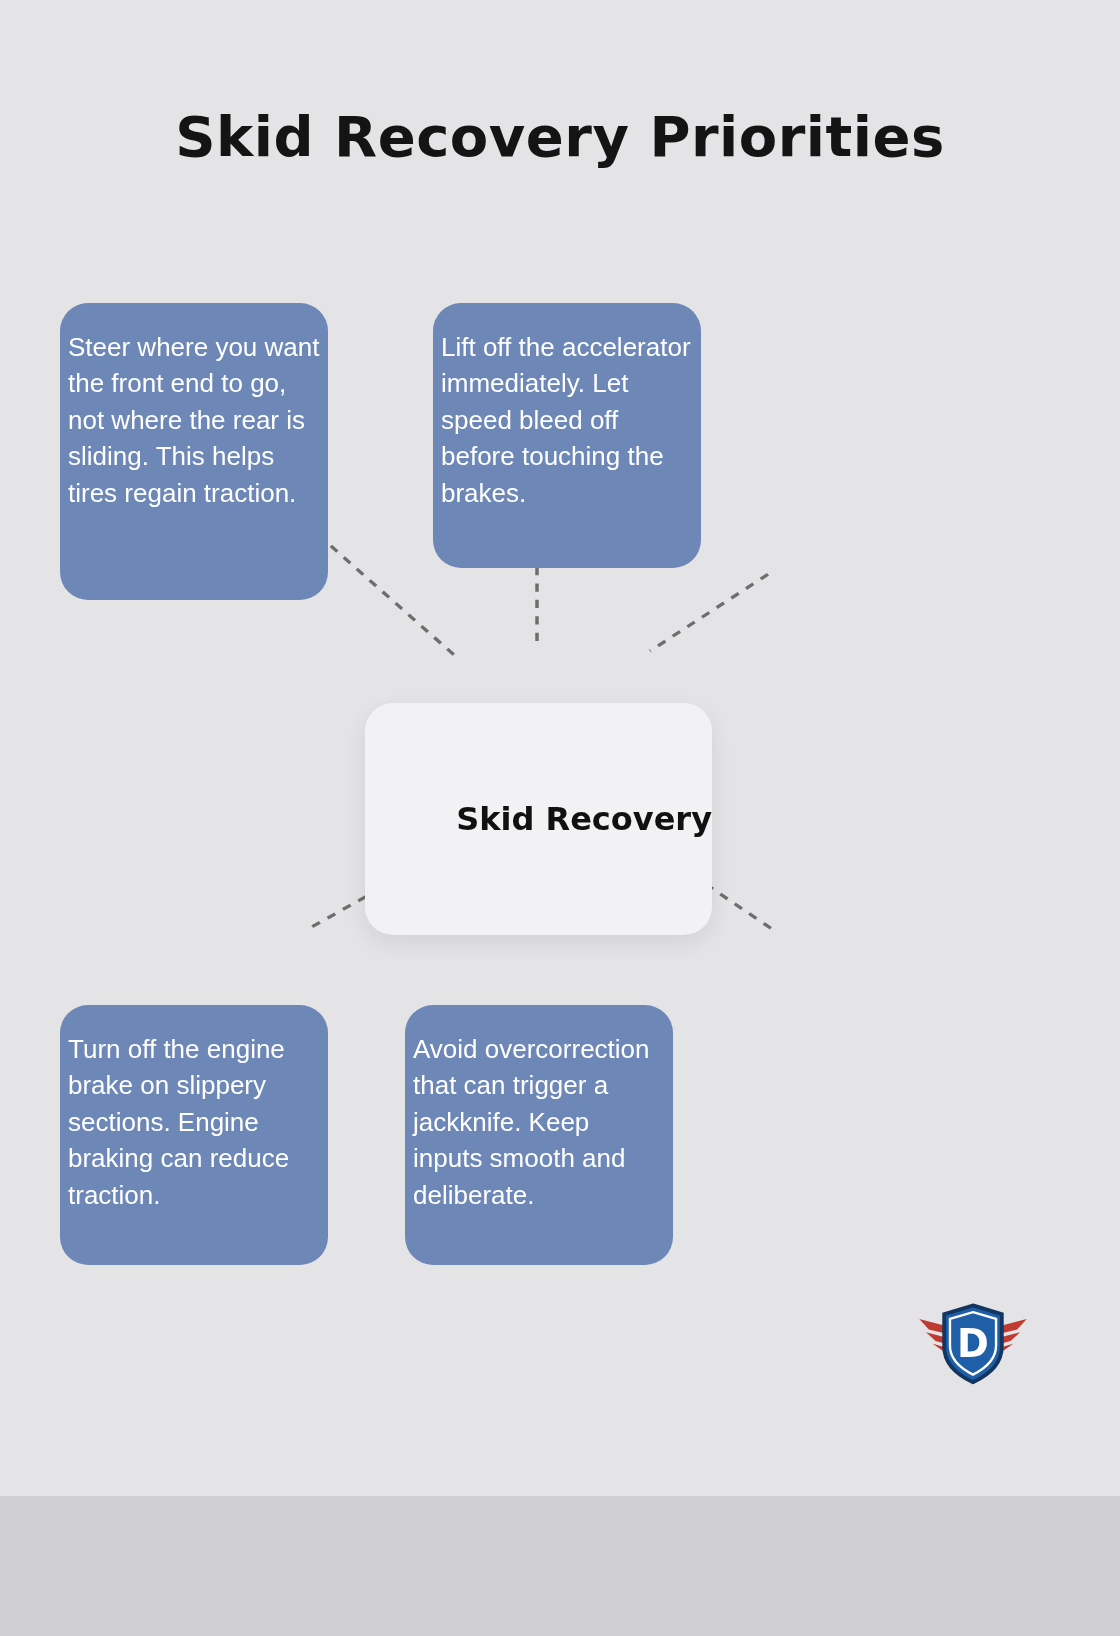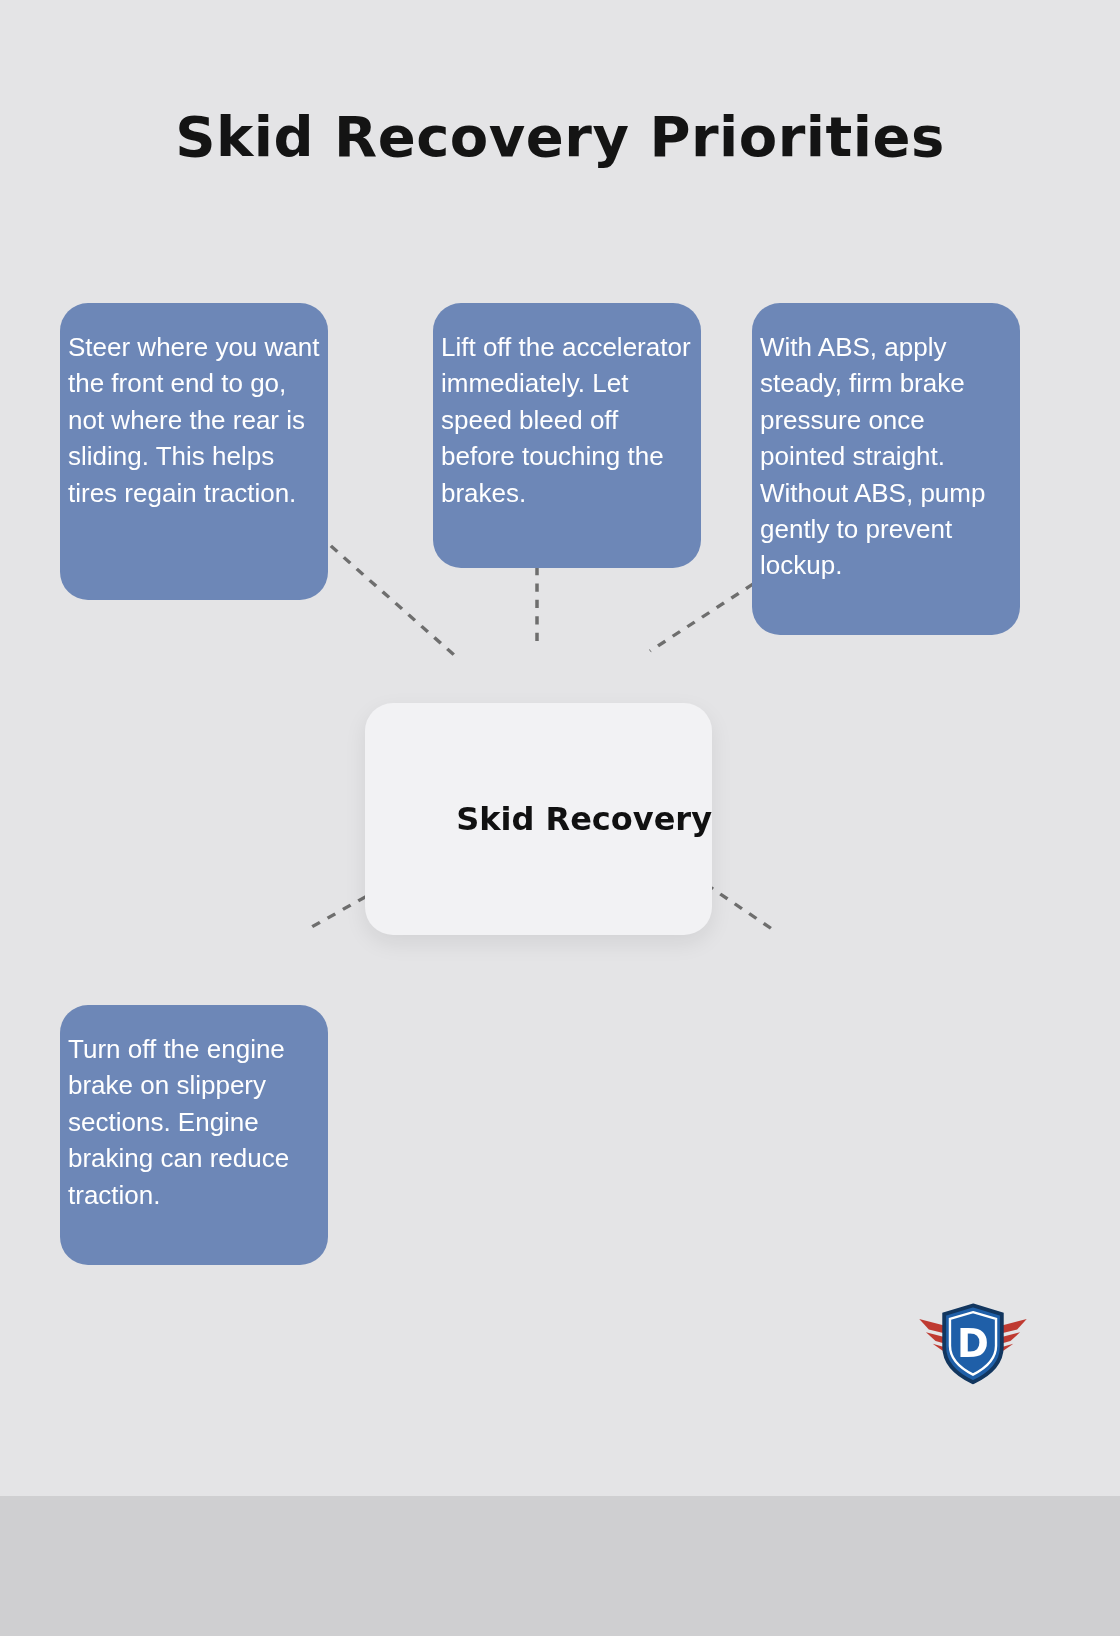--- a/index.html
+++ b/index.html
@@ -115,32 +115,32 @@
   </svg>
 
   <div class="node node-top-left">
     <span>Steer where you want the front end to go, not where the rear is sliding. This helps tires regain traction.</span>
   </div>
 
   <div class="node node-top-middle">
     <span>Lift off the accelerator immediately. Let speed bleed off before touching the brakes.</span>
   </div>
 
-  <div class="node node-top-right">
-    <span>With ABS, apply steady, firm brake pressure once pointed straight. Without ABS, pump gently to prevent lockup.</span>
-  </div>
 
   <div class="center-node">
     <span class="center-label">Skid Recovery</span>
   </div>
 
   <div class="node node-bottom-left">
     <span>Turn off the engine brake on slippery sections. Engine braking can reduce traction.</span>
   </div>
 
+  <div class="node node-bottom-middle">
+    <span>Avoid overcorrection that can trigger a jackknife. Keep inputs smooth and deliberate.</span>
+  </div>
 
 
   <svg class="logo" viewBox="0 0 120 100">
     <g fill="var(--logo-red)">
       <path d="M4 28 L46 39 L46 47 L14 39 Z"></path>
       <path d="M11 42 L46 51 L46 58 L21 51 Z"></path>
       <path d="M18 54 L46 62 L46 68 L28 61 Z"></path>
     </g>
     <g fill="var(--logo-red)" transform="translate(120,0) scale(-1,1)">
       <path d="M4 28 L46 39 L46 47 L14 39 Z"></path>

